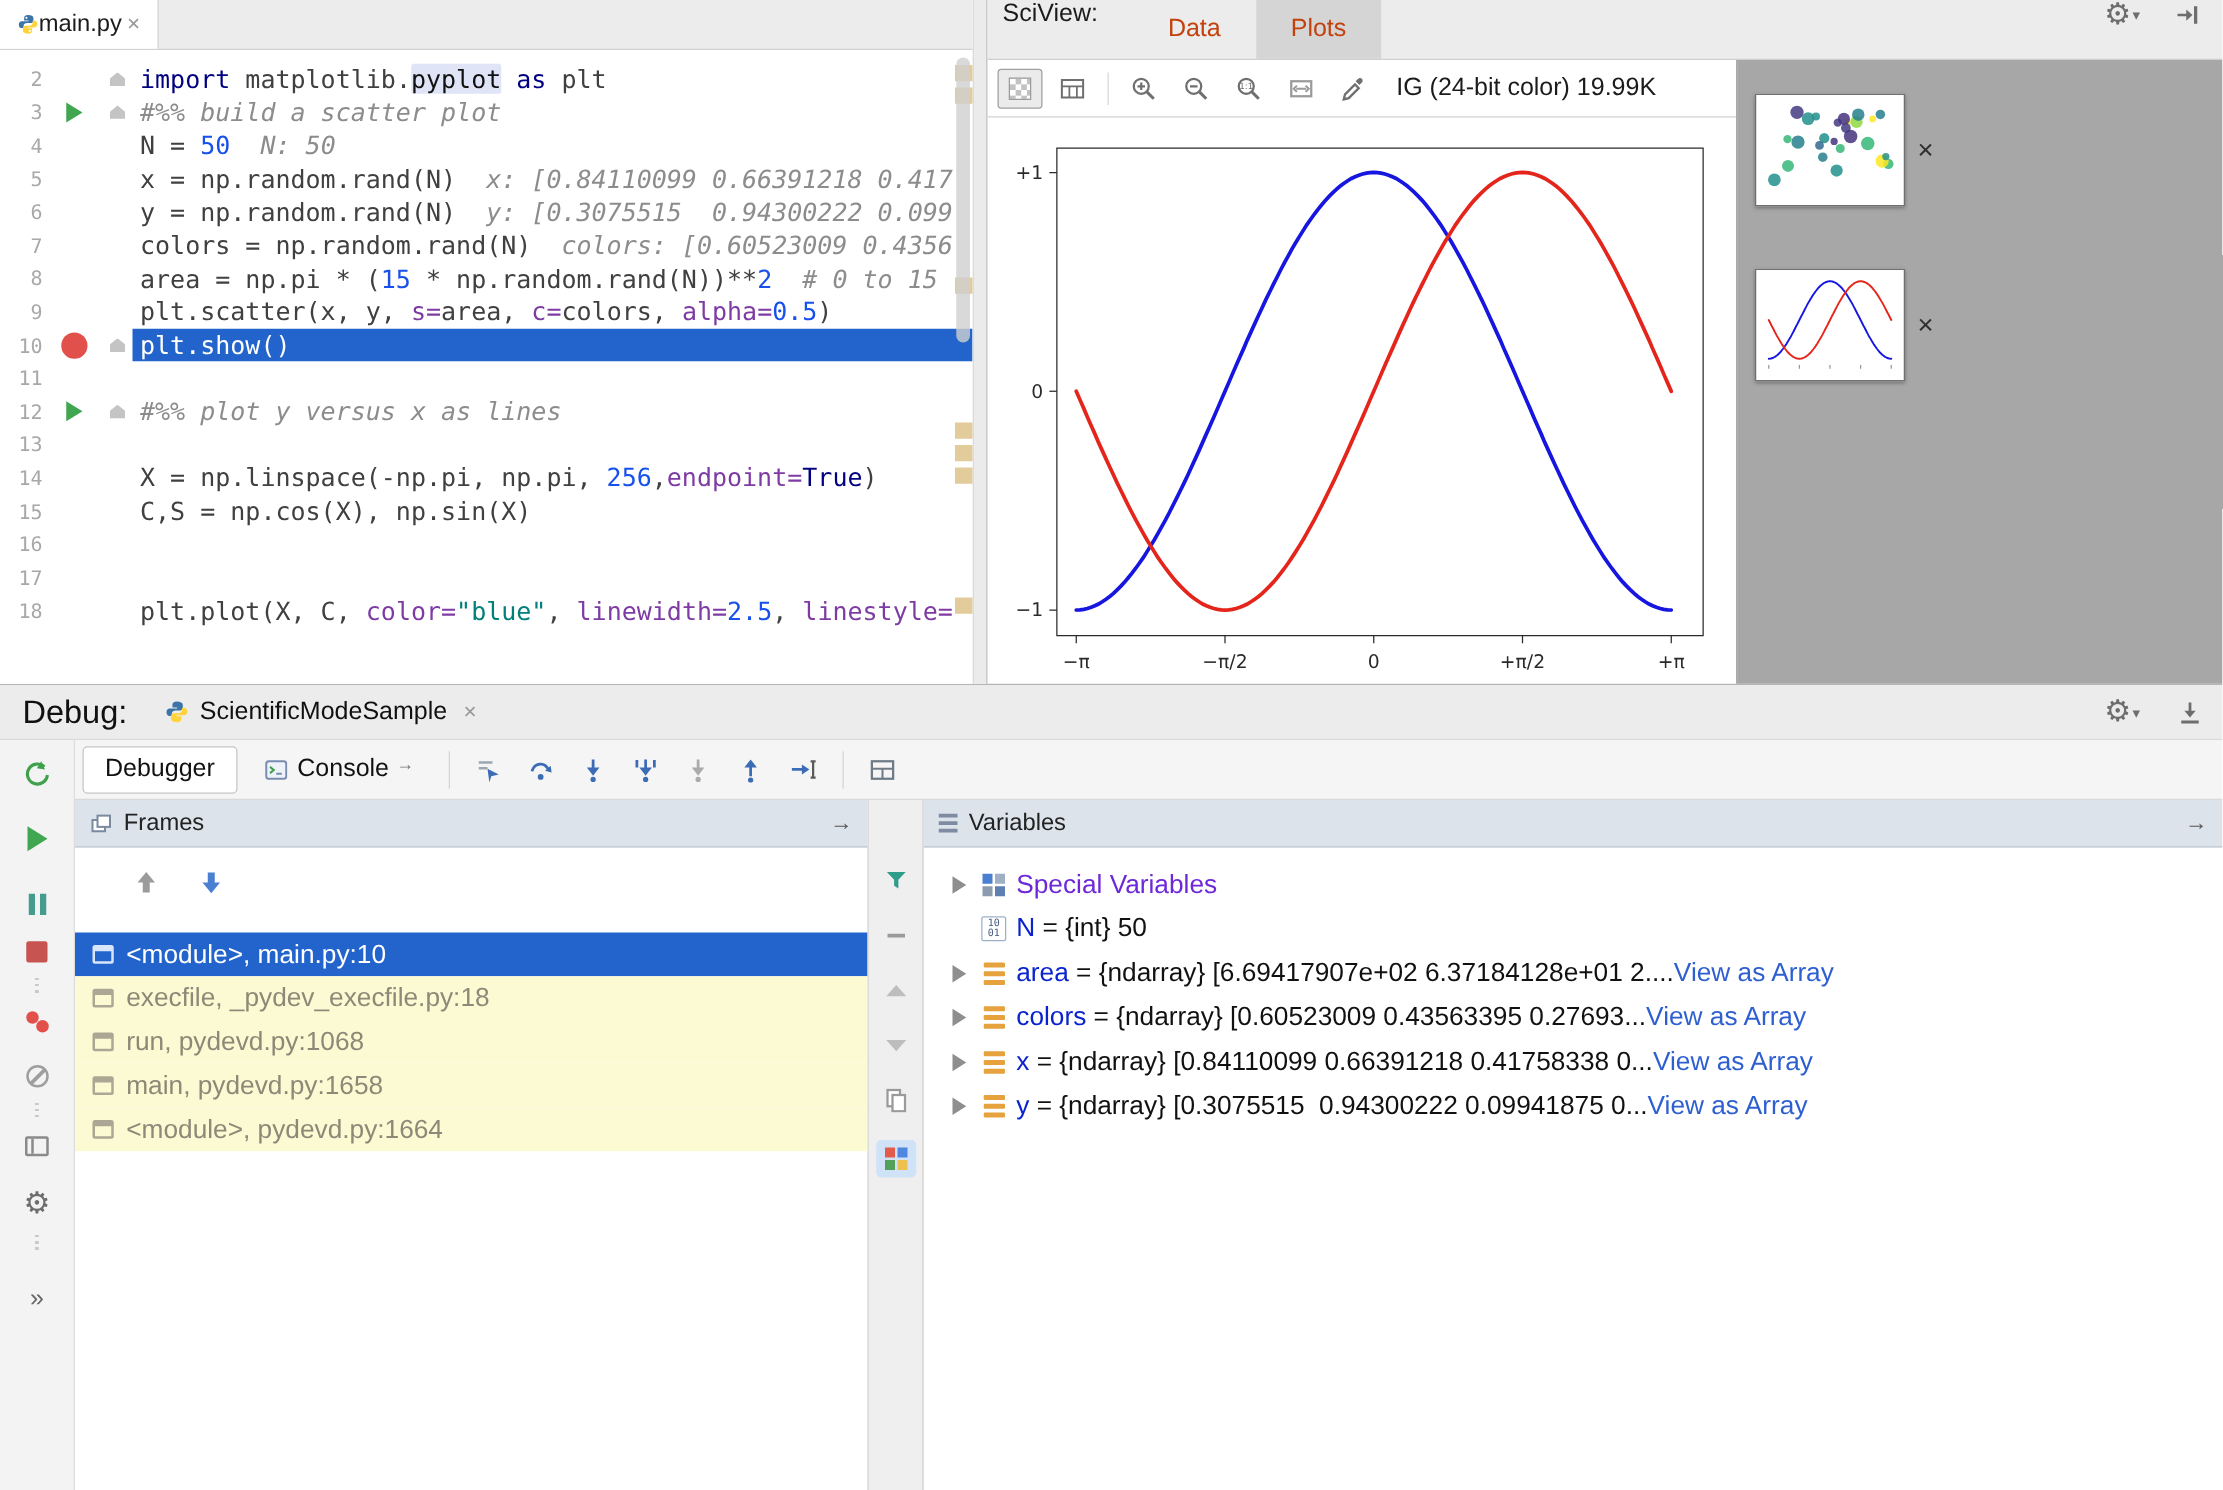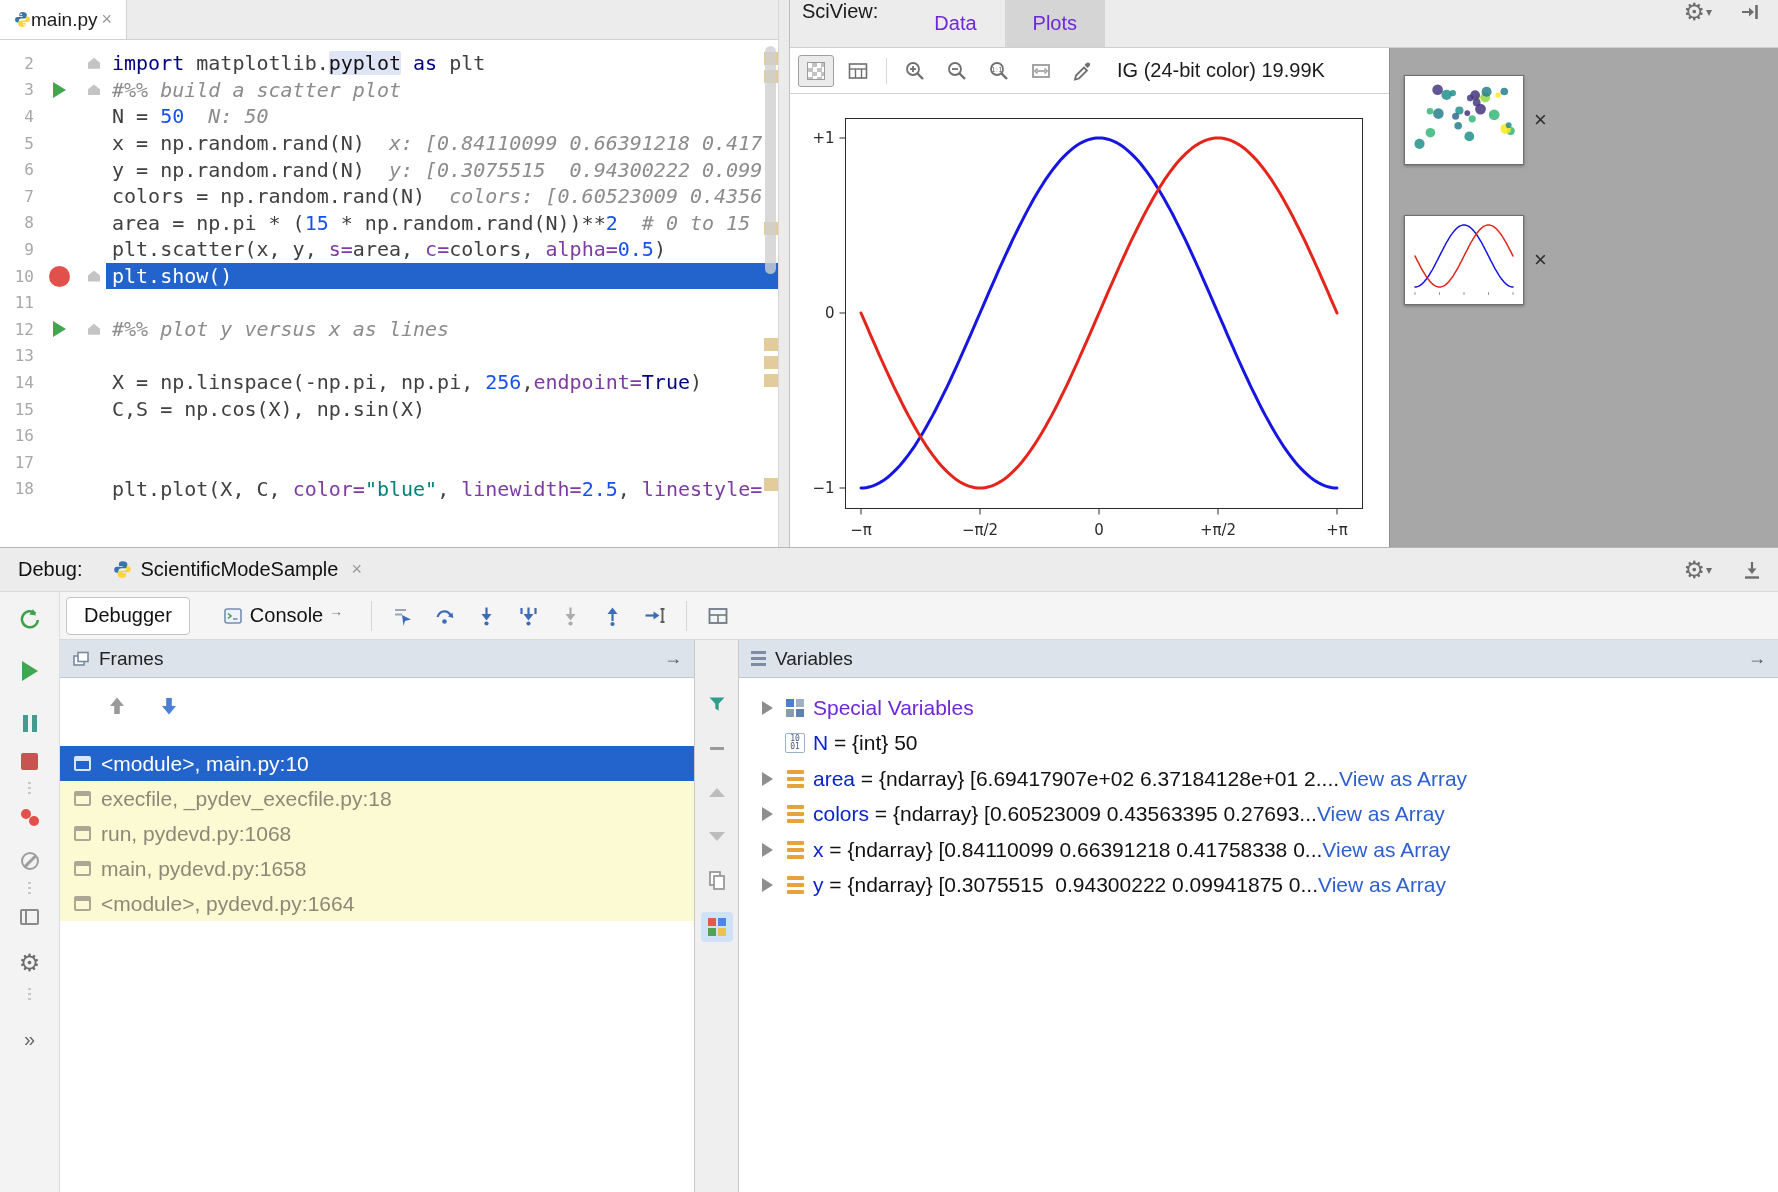--- a/index.html
+++ b/index.html
@@ -37,21 +37,21 @@
   .bp{width:21px;height:21px;border-radius:50%;background:#e2504c}
   .fold-marker{width:12px;height:11px;background:#c4c4c4;clip-path:polygon(50% 0,100% 45%,100% 100%,0 100%,0 45%)}
   .scroll-thumb{position:absolute;top:46px;right:2px;width:11px;height:228px;background:#cfcfcf;border-radius:6px;opacity:.8}
   .vcsmark{position:absolute;right:0;width:14px;height:13px;background:#e3cc9c}
 
   
   .sciview-pane{flex:1;display:flex;flex-direction:column;min-width:0}
   .sv-header{height:48px;flex:none;background:#ececec;display:flex;align-items:flex-start;border-bottom:1px solid #cfcfcf}
   .sv-title{margin-left:12px;font-size:20px;color:#1b1b1b}
   .sv-tabs{display:flex;height:100%;margin-left:28px}
-  .sv-tab{display:flex;align-items:center;padding:0 28px;font-size:20px;color:#6d28d9}
+  .sv-tab{display:flex;align-items:center;padding:0 28px;font-size:20px;color:#c2410c}
   .sv-tab.active{background:#d5d5d5}
   .sv-actions{margin-left:auto;display:flex;align-items:center;gap:28px;margin-right:18px}
   .gear{font-size:24px;color:#6d6d6d;line-height:1}
   .caret{font-size:12px;color:#6d6d6d;margin-left:1px}
   .icon-group{display:flex;align-items:center}
   .sv-body{flex:1;display:flex;background:#a7a7a7;min-height:0}
   .plot-card{width:600px;flex:none;background:#fff;border-right:1px solid #8d8d8d;display:flex;flex-direction:column}
   .plot-toolbar{height:46px;flex:none;border-bottom:1px solid #d2d2d2;display:flex;align-items:center;padding:0 8px;gap:6px}
   .ticon{width:36px;height:32px;display:flex;align-items:center;justify-content:center;border-radius:3px}
   .ticon.selected{border:1px solid #9f9f9f;background:#ebebeb}
@@ -60,21 +60,21 @@
   .plot-info{margin-left:10px;font-size:20px;color:#1b1b1b;white-space:nowrap;overflow:hidden}
   .plot-area{flex:1;position:relative}
   .thumb-strip{flex:1;padding:27px 0 0 14px;min-width:0}
   .thumb-row{display:flex;align-items:center}
   .thumb-row + .thumb-row{margin-top:50px}
   .thumb-card{width:120px;height:90px;background:#fff;border:1px solid #6f6f6f;box-shadow:0 1px 3px rgba(0,0,0,.35);overflow:hidden}
   .thumb-close{margin-left:10px;font-size:22px;color:#2e2e2e}
 
   
   .dbg-header{height:44px;flex:none;background:#ececec;border-bottom:1px solid #dadada;display:flex;align-items:center}
-  .dbg-label{margin-left:18px;font-size:20px;color:#111}
+  .dbg-label{margin-left:18px;font-size:26px;color:#111}
   .dbg-tab{display:flex;align-items:center;gap:9px;margin-left:30px;font-size:20px;color:#111}
   .dbg-actions{margin-left:auto;display:flex;align-items:center;gap:30px;margin-right:16px}
   .dbg-main{flex:1;display:flex;min-height:0}
   .left-rail{width:60px;flex:none;background:#f3f3f3;border-right:1px solid #ddd;display:flex;flex-direction:column;align-items:center;padding-top:14px}
   .rail-icon{width:26px;height:26px;display:flex;align-items:center;justify-content:center;flex:none}
   .rail-sep{width:3px;height:14px;flex:none;background-image:repeating-linear-gradient(#c8c8c8 0 2px, transparent 2px 5px)}
   .pause-bars{display:flex;gap:4px}
   .pause-bars i{display:block;width:5px;height:17px;background:#459c8e}
   .stop-sq{width:17px;height:17px;background:#c75450;border-radius:2px}
   .bp-dots{position:relative;width:20px;height:20px}
@@ -513,21 +513,21 @@
         </div>
       <div class="rail-sep" style="margin-bottom:24px"></div>
       <div class="rail-icon">
           <span class="more-glyph">»</span>
         </div>
     </div>
 
     <div class="dbg-content">
 
       <div class="dbg-toolbar">
-        <div id="dbg-tabs" style="display:flex;gap:16px">
+        <div id="dbg-tabs" style="display:flex;gap:4px">
             <div class="dtab active">
               <span>Debugger</span>
             </div>
             <div class="dtab">
               <span>
                 <svg width="18" height="16">
                   <rect x="1" y="1" width="16" height="14" rx="2" fill="#eef3fb" stroke="#7a8db0" stroke-width="1.6"></rect>
                   <path d="M4 5.5l3 2.5L4 10.5" stroke="#3fa14b" fill="none" stroke-width="1.6"></path>
                   <line x1="9" y1="11" x2="13.5" y2="11" stroke="#7a8db0" stroke-width="1.6"></line>
                 </svg>

